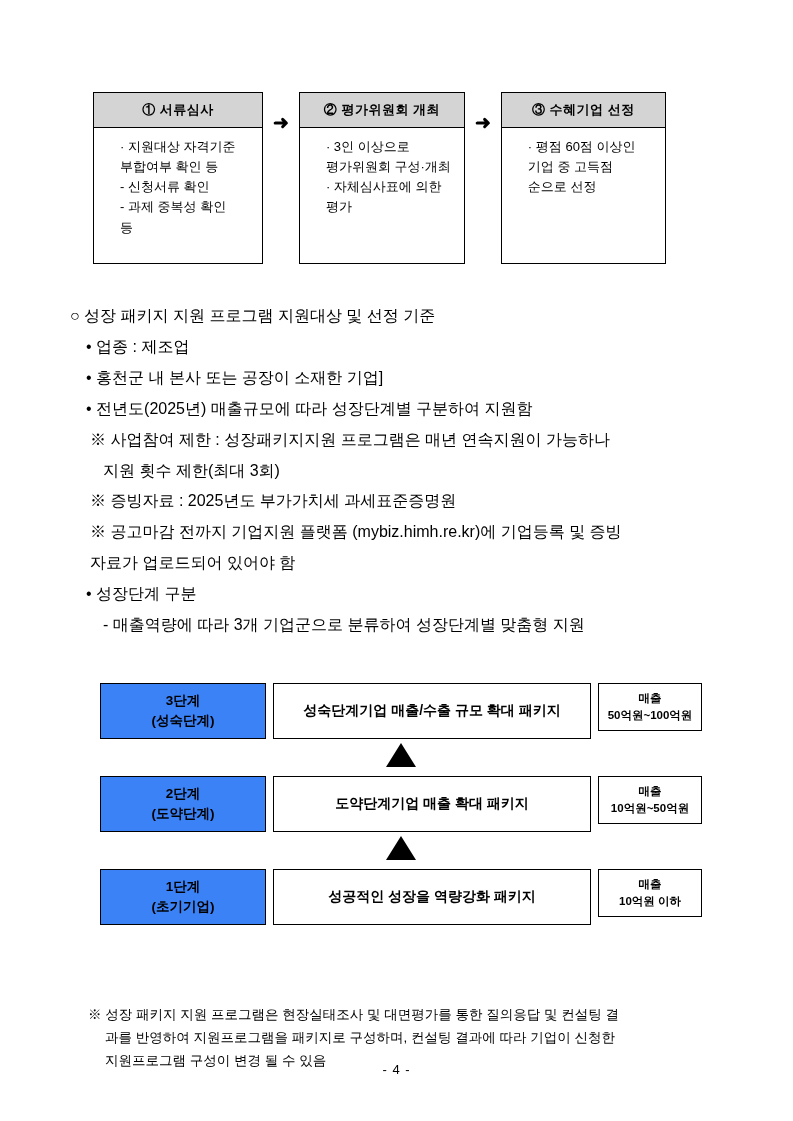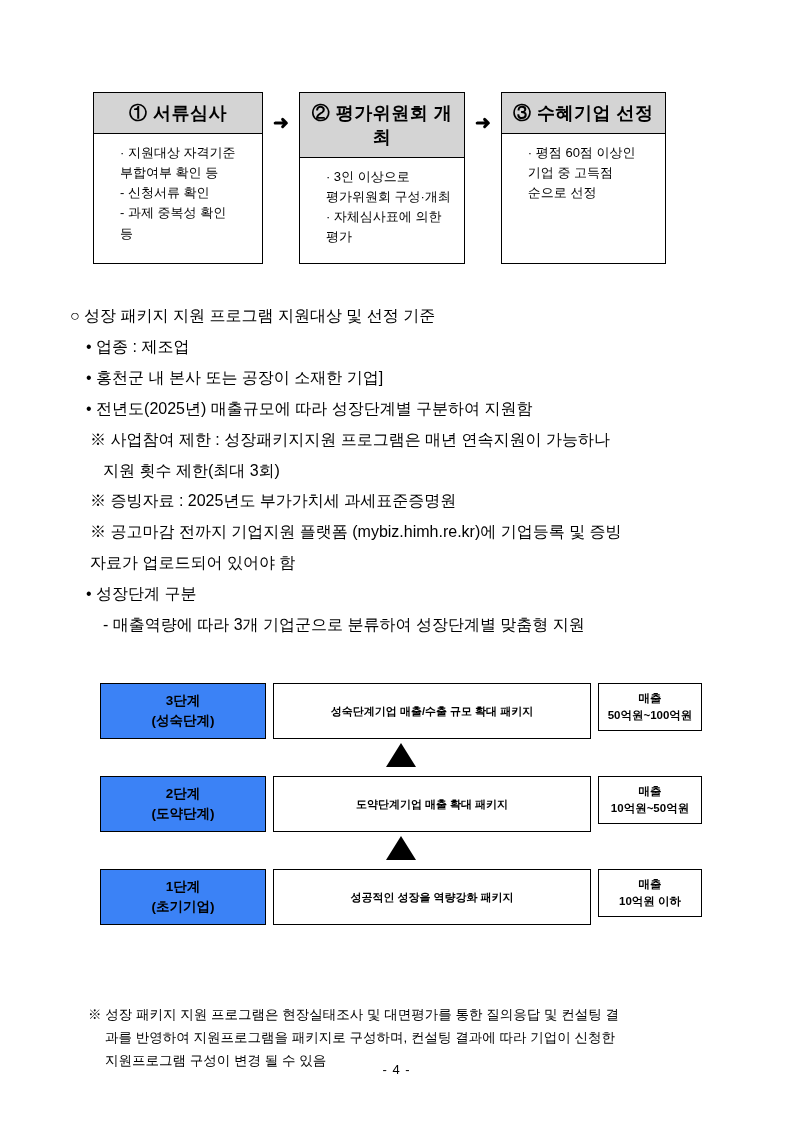--- a/index.html
+++ b/index.html
@@ -32,21 +32,21 @@
   .flow-box {
     border: 1px solid #000;
     box-sizing: border-box;
     background: #ffffff;
   }
   .flow-box .head {
     background: #d4d4d4;
     border-bottom: 1px solid #000;
     text-align: center;
     font-weight: bold;
-    font-size: 18px;
+    font-size: 13px;
     padding: 8px 4px 8px;
     letter-spacing: 0.5px;
   }
   .flow-box .body {
     padding: 9px 9px 10px 10px;
     font-size: 13px;
     line-height: 1.55;
   }
   .flow-box .body div {
     white-space: pre-line;
@@ -112,21 +112,21 @@
     height: 56px;
   }
   .stage-mid {
     flex: 1;
     margin-left: 7px;
     border: 1.5px solid #000;
     display: flex;
     align-items: center;
     justify-content: center;
     font-weight: bold;
-    font-size: 11px;
+    font-size: 14px;
     box-sizing: border-box;
     height: 56px;
     text-align: center;
   }
   .stage-right {
     width: 104px;
     margin-left: 7px;
     border: 1.5px solid #000;
     display: flex;
     flex-direction: column;

